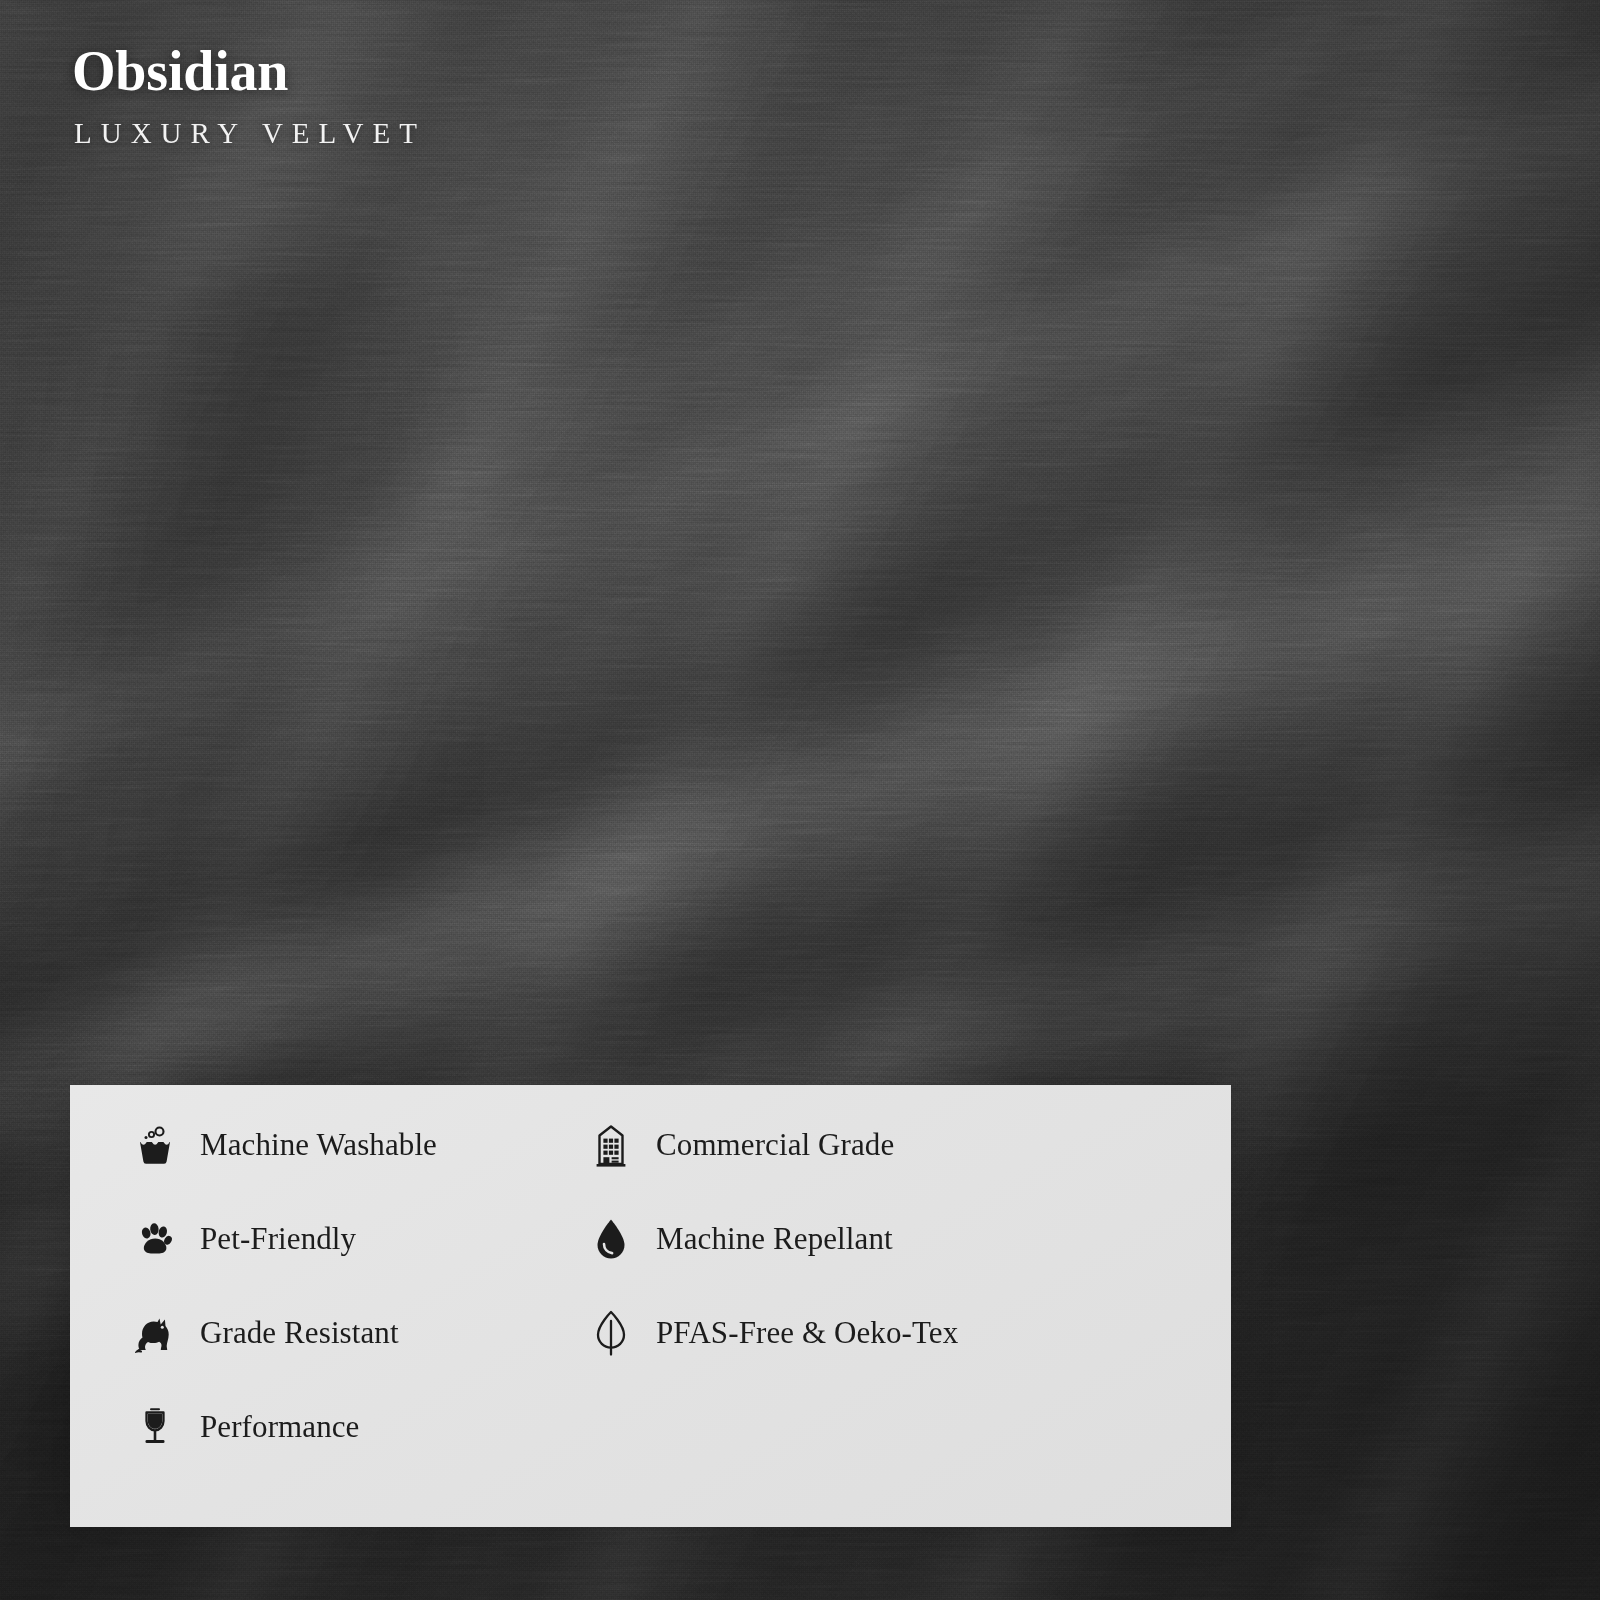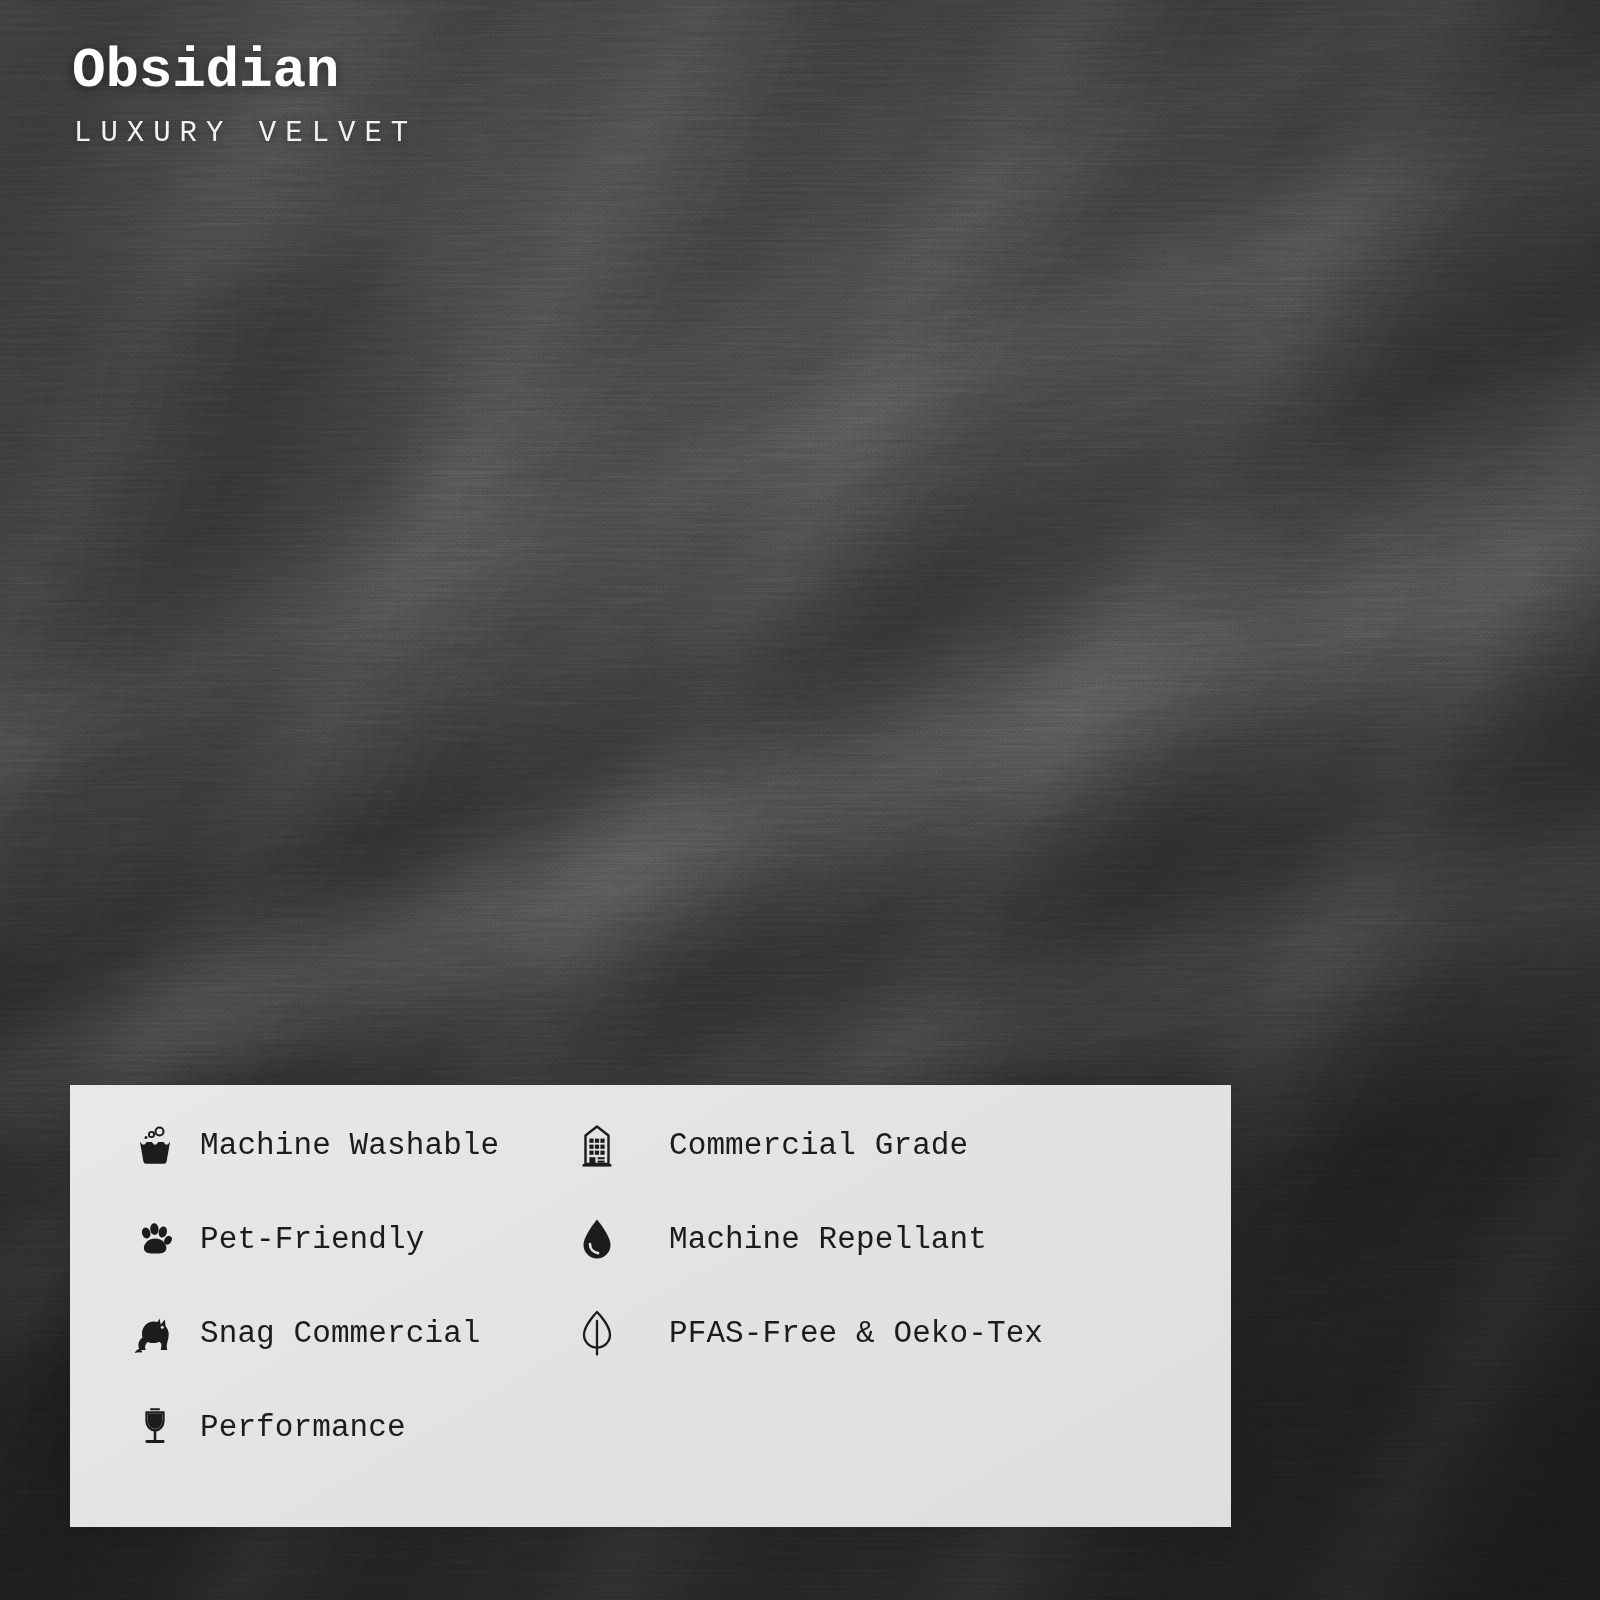--- a/index.html
+++ b/index.html
@@ -5,21 +5,21 @@
   html, body {
     margin: 0;
     padding: 0;
     background: #1c1c1c;
   }
   #canvas {
     position: relative;
     width: 1600px;
     height: 1600px;
     overflow: hidden;
-    font-family: Liberation Mono, monospace;
+    font-family: Liberation Serif, serif;
     background: #a16207;
   }
 
   
   .fabric-base {
     position: absolute;
     inset: 0;
     background:
       radial-gradient(ellipse 70% 55% at 18% 8%, rgba(255,255,255,0.055), rgba(0,0,0,0) 62%),
       radial-gradient(ellipse 90% 60% at 72% 35%, rgba(255,255,255,0.040), rgba(0,0,0,0) 66%),
@@ -205,21 +205,21 @@
   }
   .feature-label {
     font-size: 31px;
     font-weight: 400;
     color: #1c1c1c;
     letter-spacing: 0.1px;
     white-space: nowrap;
   }
 
   .col-left  { left: 62px; }
-  .col-right { left: 504px; gap: 27px; }
+  .col-right { left: 518px; }
   .row-1 { top: 30px; }
   .row-2 { top: 124px; }
   .row-3 { top: 218px; }
   .row-4 { top: 312px; }
 </style>
 </head>
 <body>
 
 <div id="canvas">
 
@@ -305,21 +305,21 @@
                      c0 1.2 0.3 2.1 0.8 2.8
                      l-6.0 0 c-0.9 -1.3 -1.4 -2.9 -1.4 -4.8
                      c0 -3.2 1.6 -5.9 4.1 -7.6
                      c-0.3 -1.1 -0.5 -2.3 -0.5 -3.6
                      c0 -6.8 5.1 -12.3 11.7 -12.3
                      c1.4 0 2.7 0.2 3.8 0.5 Z" fill="#1c1c1c"></path>
             <path d="M8.2 36.8 c-2.8 0.3 -5.0 1.3 -6.2 2.7 c1.3 -0.3 2.7 -0.3 4.0 0.1" fill="none" stroke="#1c1c1c" stroke-width="2.0" stroke-linecap="round"></path>
             <circle cx="27.3" cy="15.2" r="1.5" fill="#e4e4e4"></circle>
           </svg>
         </span>
-        <span class="feature-label">Snag Commercial</span>
+        <span class="feature-label">Grade Resistant</span>
       </div>
 
       <div class="feature-item col-left row-4">
         <span class="icon-box">
           <svg width="40" height="44" viewBox="0 0 40 44">
             <path d="M11.5 7.5 h17 v8.5 c0 5.2 -3.8 9.3 -8.5 9.3 c-4.7 0 -8.5 -4.1 -8.5 -9.3 Z" fill="none" stroke="#1c1c1c" stroke-width="2.3" stroke-linejoin="round"></path>
             <path d="M12.8 8.9 h14.4 v6.8 c0 4.6 -3.3 8.1 -7.2 8.1 c-3.9 0 -7.2 -3.5 -7.2 -8.1 Z" fill="#1c1c1c"></path>
             <rect x="18.7" y="25.0" width="2.6" height="10.5" fill="#1c1c1c"></rect>
             <rect x="10.5" y="35.0" width="19" height="3.0" rx="1.3" fill="#1c1c1c"></rect>
             <path d="M16.0 4.2 h8" stroke="#1c1c1c" stroke-width="2.0" stroke-linecap="round" fill="none"></path>

